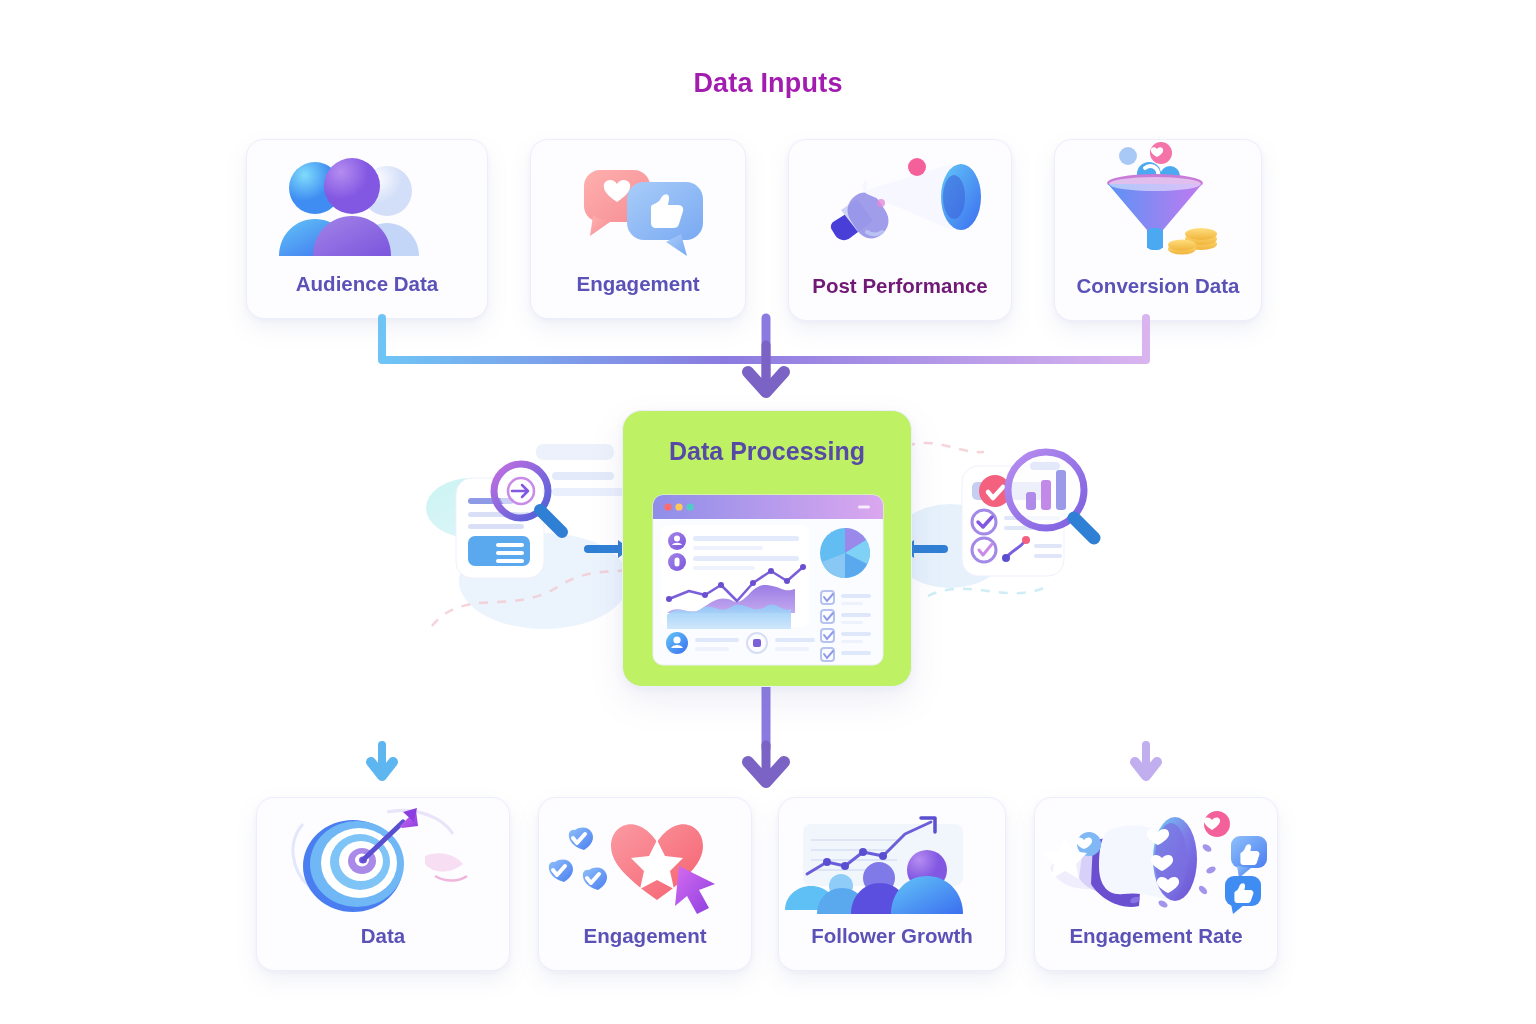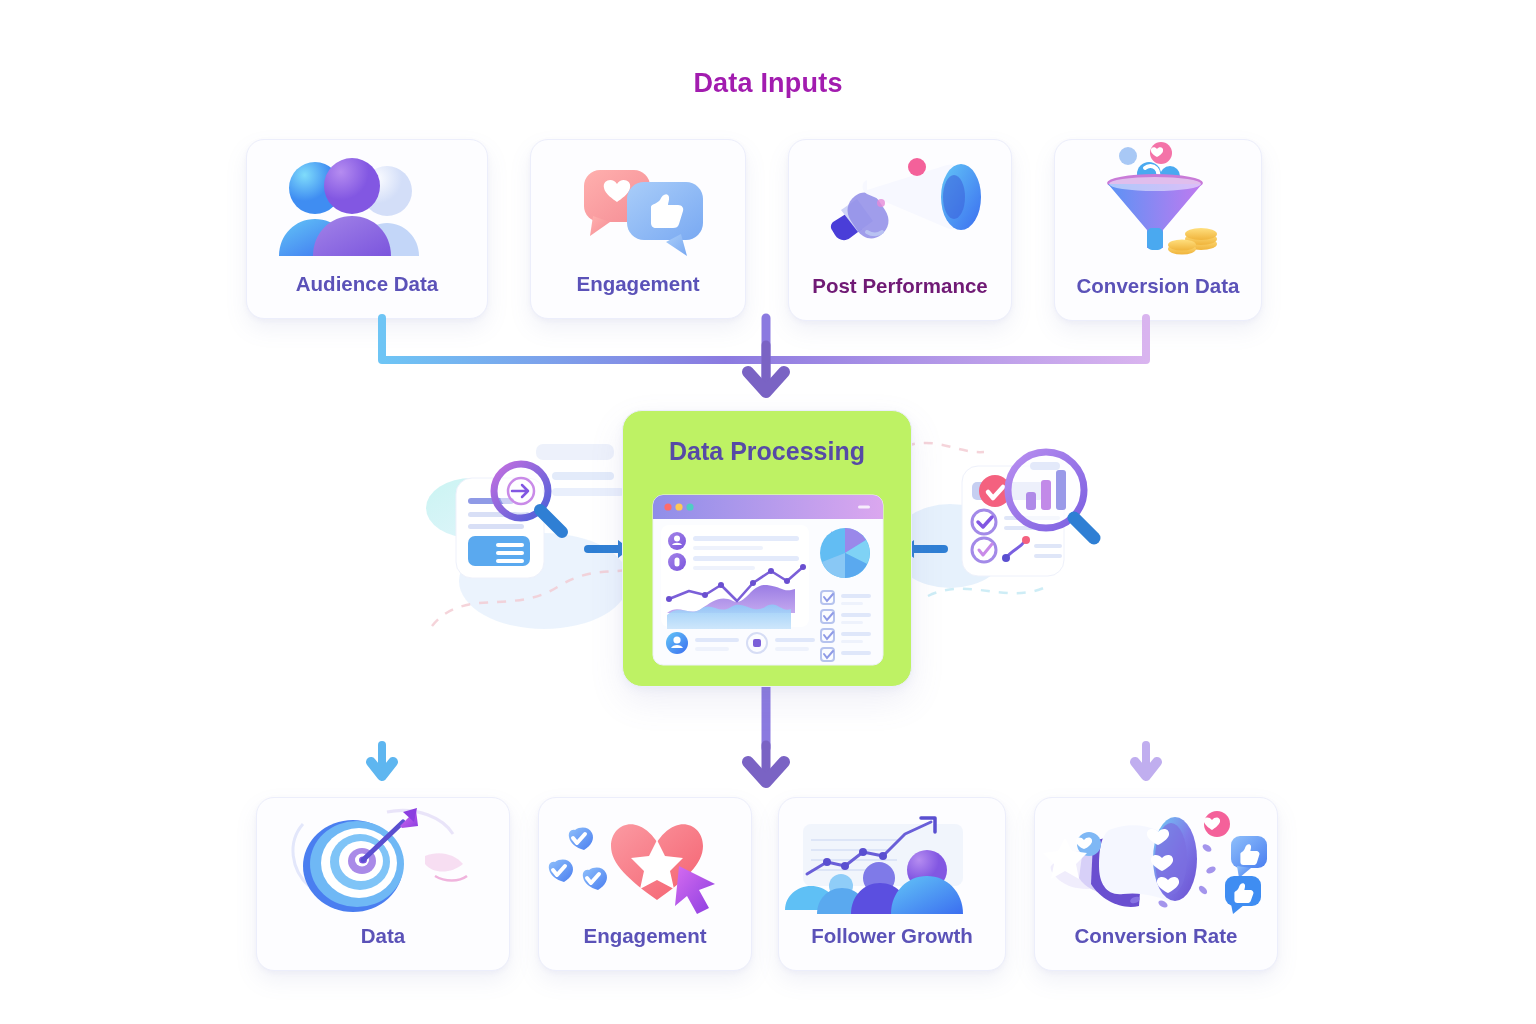--- a/index.html
+++ b/index.html
@@ -497,16 +497,16 @@
         </g>
         <g fill="#8f7ce8" opacity=".8">
           <ellipse cx="172" cy="44" rx="5" ry="3" transform="rotate(35 172 44)"></ellipse>
           <ellipse cx="176" cy="66" rx="5" ry="3" transform="rotate(-25 176 66)"></ellipse>
           <ellipse cx="168" cy="86" rx="5" ry="3" transform="rotate(45 168 86)"></ellipse>
           <ellipse cx="100" cy="96" rx="5" ry="3" transform="rotate(-20 100 96)"></ellipse>
           <ellipse cx="128" cy="100" rx="5" ry="3" transform="rotate(30 128 100)"></ellipse>
         </g>
       </svg>
     </div>
-    <div class="label">Conversion Rate</div>
+    <div class="label">Engagement Rate</div>
   </div>
 
 </div>
 
 </body></html>

